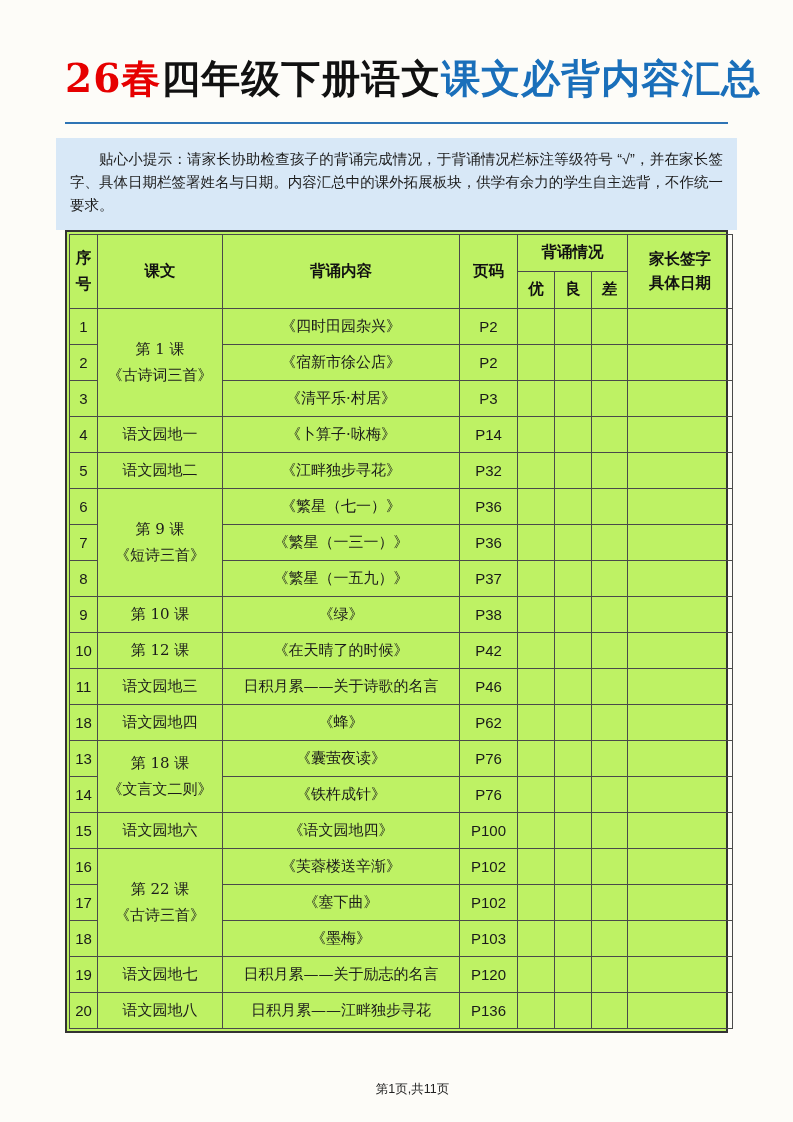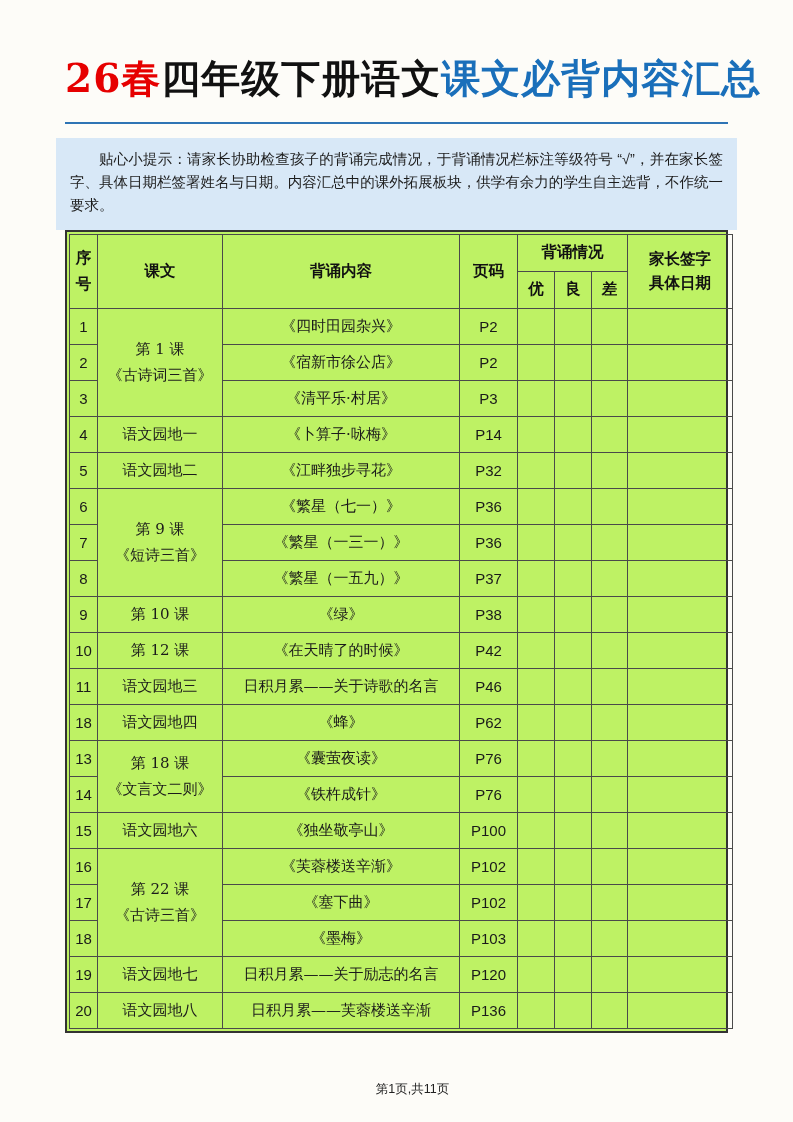--- a/index.html
+++ b/index.html
@@ -245,21 +245,21 @@
             <td class="c-content">《铁杵成针》</td>
             <td class="c-page">P76</td>
             <td class="c-mark"></td>
             <td class="c-mark"></td>
             <td class="c-mark"></td>
             <td class="c-sign"></td>
           </tr>
           <tr>
             <td class="c-num">15</td>
             <td class="c-course">语文园地六</td>
-            <td class="c-content">《独坐敬亭山》</td>
+            <td class="c-content">《语文园地四》</td>
             <td class="c-page">P100</td>
             <td class="c-mark"></td>
             <td class="c-mark"></td>
             <td class="c-mark"></td>
             <td class="c-sign"></td>
           </tr>
           <tr>
             <td class="c-num">16</td>
             <td class="c-course" rowspan="3">第 22 课<br>《古诗三首》</td>
             <td class="c-content">《芙蓉楼送辛渐》</td>
@@ -293,21 +293,21 @@
             <td class="c-content">日积月累——关于励志的名言</td>
             <td class="c-page">P120</td>
             <td class="c-mark"></td>
             <td class="c-mark"></td>
             <td class="c-mark"></td>
             <td class="c-sign"></td>
           </tr>
           <tr>
             <td class="c-num">20</td>
             <td class="c-course">语文园地八</td>
-            <td class="c-content">日积月累——芙蓉楼送辛渐</td>
+            <td class="c-content">日积月累——江畔独步寻花</td>
             <td class="c-page">P136</td>
             <td class="c-mark"></td>
             <td class="c-mark"></td>
             <td class="c-mark"></td>
             <td class="c-sign"></td>
           </tr>
         </tbody>
     </table>
   </div>
 

